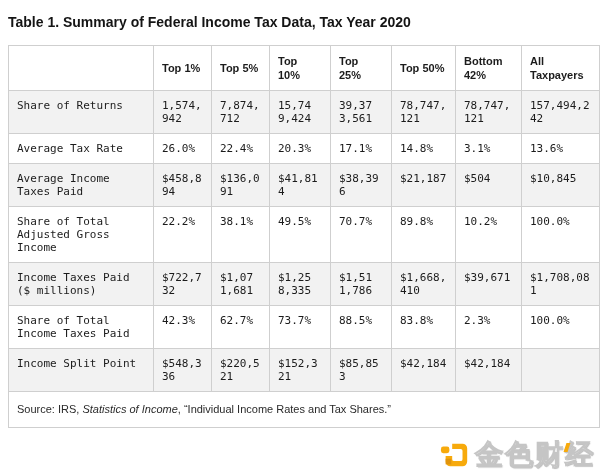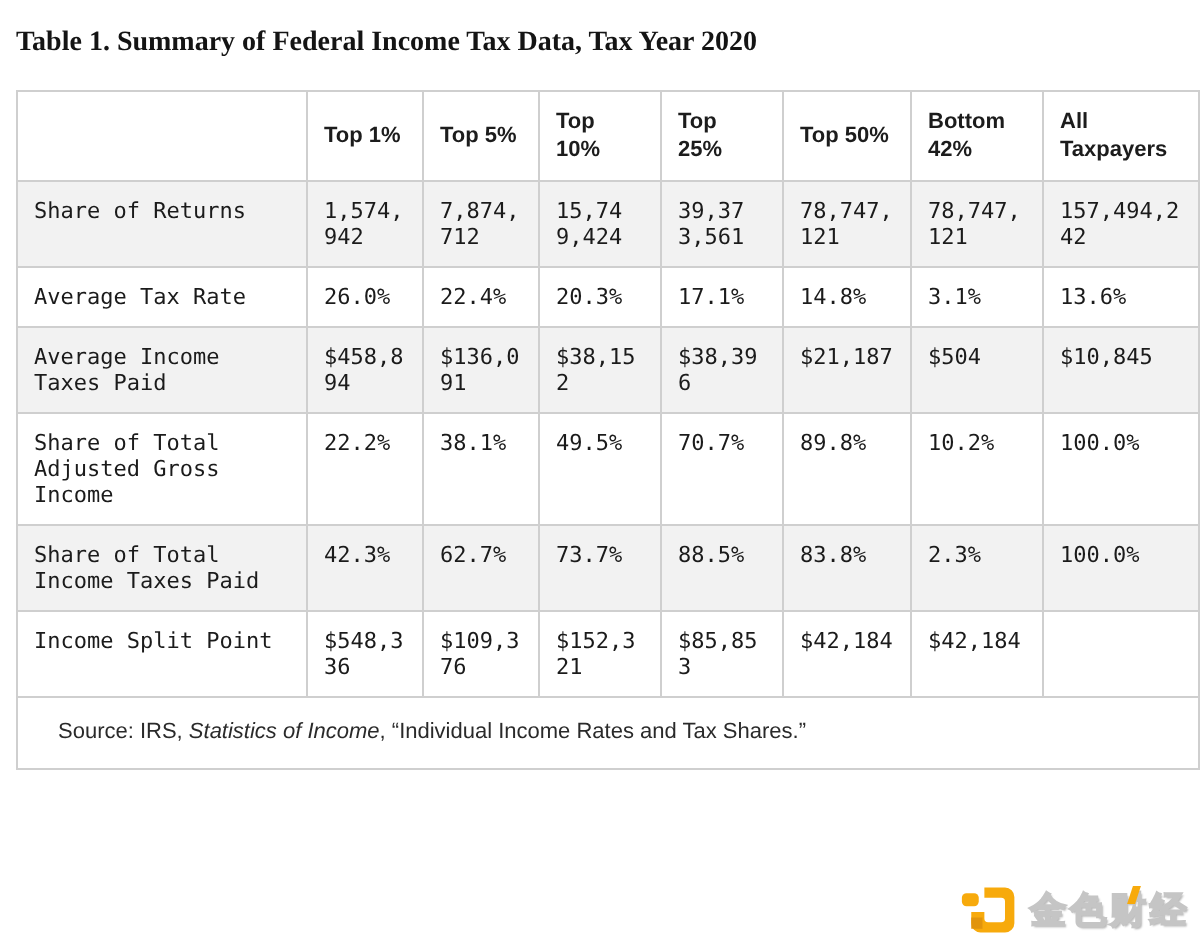--- a/index.html
+++ b/index.html
@@ -9,21 +9,20 @@
     font-family:"Liberation Sans", sans-serif;
     position:relative;
     overflow:hidden;
   }
   .title {
     font-size:14px;
     font-weight:bold;
     color:#141414;
     margin:13px 8px 0 8px;
     line-height:18px;
-    font-family:Liberation Serif, serif;
   }
   table.tax-table {
     border-collapse:collapse;
     table-layout:fixed;
     width:591px;
     margin:14px 12px 0 8px;
   }
   .tax-table th, .tax-table td {
     border:1px solid #cfcfcf;
     box-sizing:border-box;
@@ -48,36 +47,36 @@
     vertical-align:top;
     padding:8px 8px;
     line-height:13px;
   }
   .tax-table tbody td { word-break:break-all; }
   .tax-table tbody tr:nth-child(odd) { background:#f2f2f2; }
   .tax-table tfoot td {
     font-family:"Liberation Sans", sans-serif;
     font-size:11px;
     color:#2a2a2a;
-    padding:11px 20px;
+    padding:11px 8px;
     line-height:13px;
     background:#ffffff;
   }
   .tax-table tfoot em { font-style:italic; }
   .watermark {
     position:absolute;
     right:5px; bottom:5px;
     display:flex;
     align-items:center;
     gap:5px;
     opacity:0.95;
     pointer-events:none;
   }
   .wm-text {
-    font-size:18px;
+    font-size:28px;
     font-weight:bold;
     letter-spacing:2px;
     color:rgba(255,255,255,0.88);
     -webkit-text-stroke:1px #c2c2c2;
     text-shadow:1px 1px 1px #b5b5b5;
     line-height:28px;
     position:relative;
     text-align:right;
   }
   .wm-accent {
@@ -134,50 +133,60 @@
         <td>20.3%</td>
         <td>17.1%</td>
         <td>14.8%</td>
         <td>3.1%</td>
         <td>13.6%</td>
       </tr>
       <tr>
         <th scope="row">Average Income Taxes Paid</th>
         <td>$458,894</td>
         <td>$136,091</td>
-        <td>$38,152</td>
+        <td>$41,814</td>
         <td>$38,396</td>
         <td>$21,187</td>
         <td>$504</td>
         <td>$10,845</td>
       </tr>
       <tr>
         <th scope="row">Share of Total Adjusted Gross Income</th>
         <td>22.2%</td>
         <td>38.1%</td>
         <td>49.5%</td>
         <td>70.7%</td>
         <td>89.8%</td>
         <td>10.2%</td>
         <td>100.0%</td>
       </tr>
       <tr>
+        <th scope="row">Income Taxes Paid ($ millions)</th>
+        <td>$722,732</td>
+        <td>$1,071,681</td>
+        <td>$1,258,335</td>
+        <td>$1,511,786</td>
+        <td>$1,668,410</td>
+        <td>$39,671</td>
+        <td>$1,708,081</td>
+      </tr>
+      <tr>
         <th scope="row">Share of Total Income Taxes Paid</th>
         <td>42.3%</td>
         <td>62.7%</td>
         <td>73.7%</td>
         <td>88.5%</td>
         <td>83.8%</td>
         <td>2.3%</td>
         <td>100.0%</td>
       </tr>
       <tr>
         <th scope="row">Income Split Point</th>
         <td>$548,336</td>
-        <td>$109,376</td>
+        <td>$220,521</td>
         <td>$152,321</td>
         <td>$85,853</td>
         <td>$42,184</td>
         <td>$42,184</td>
         <td></td>
       </tr>
     </tbody>
   <tfoot>
     <tr>
       <td colspan="8">

